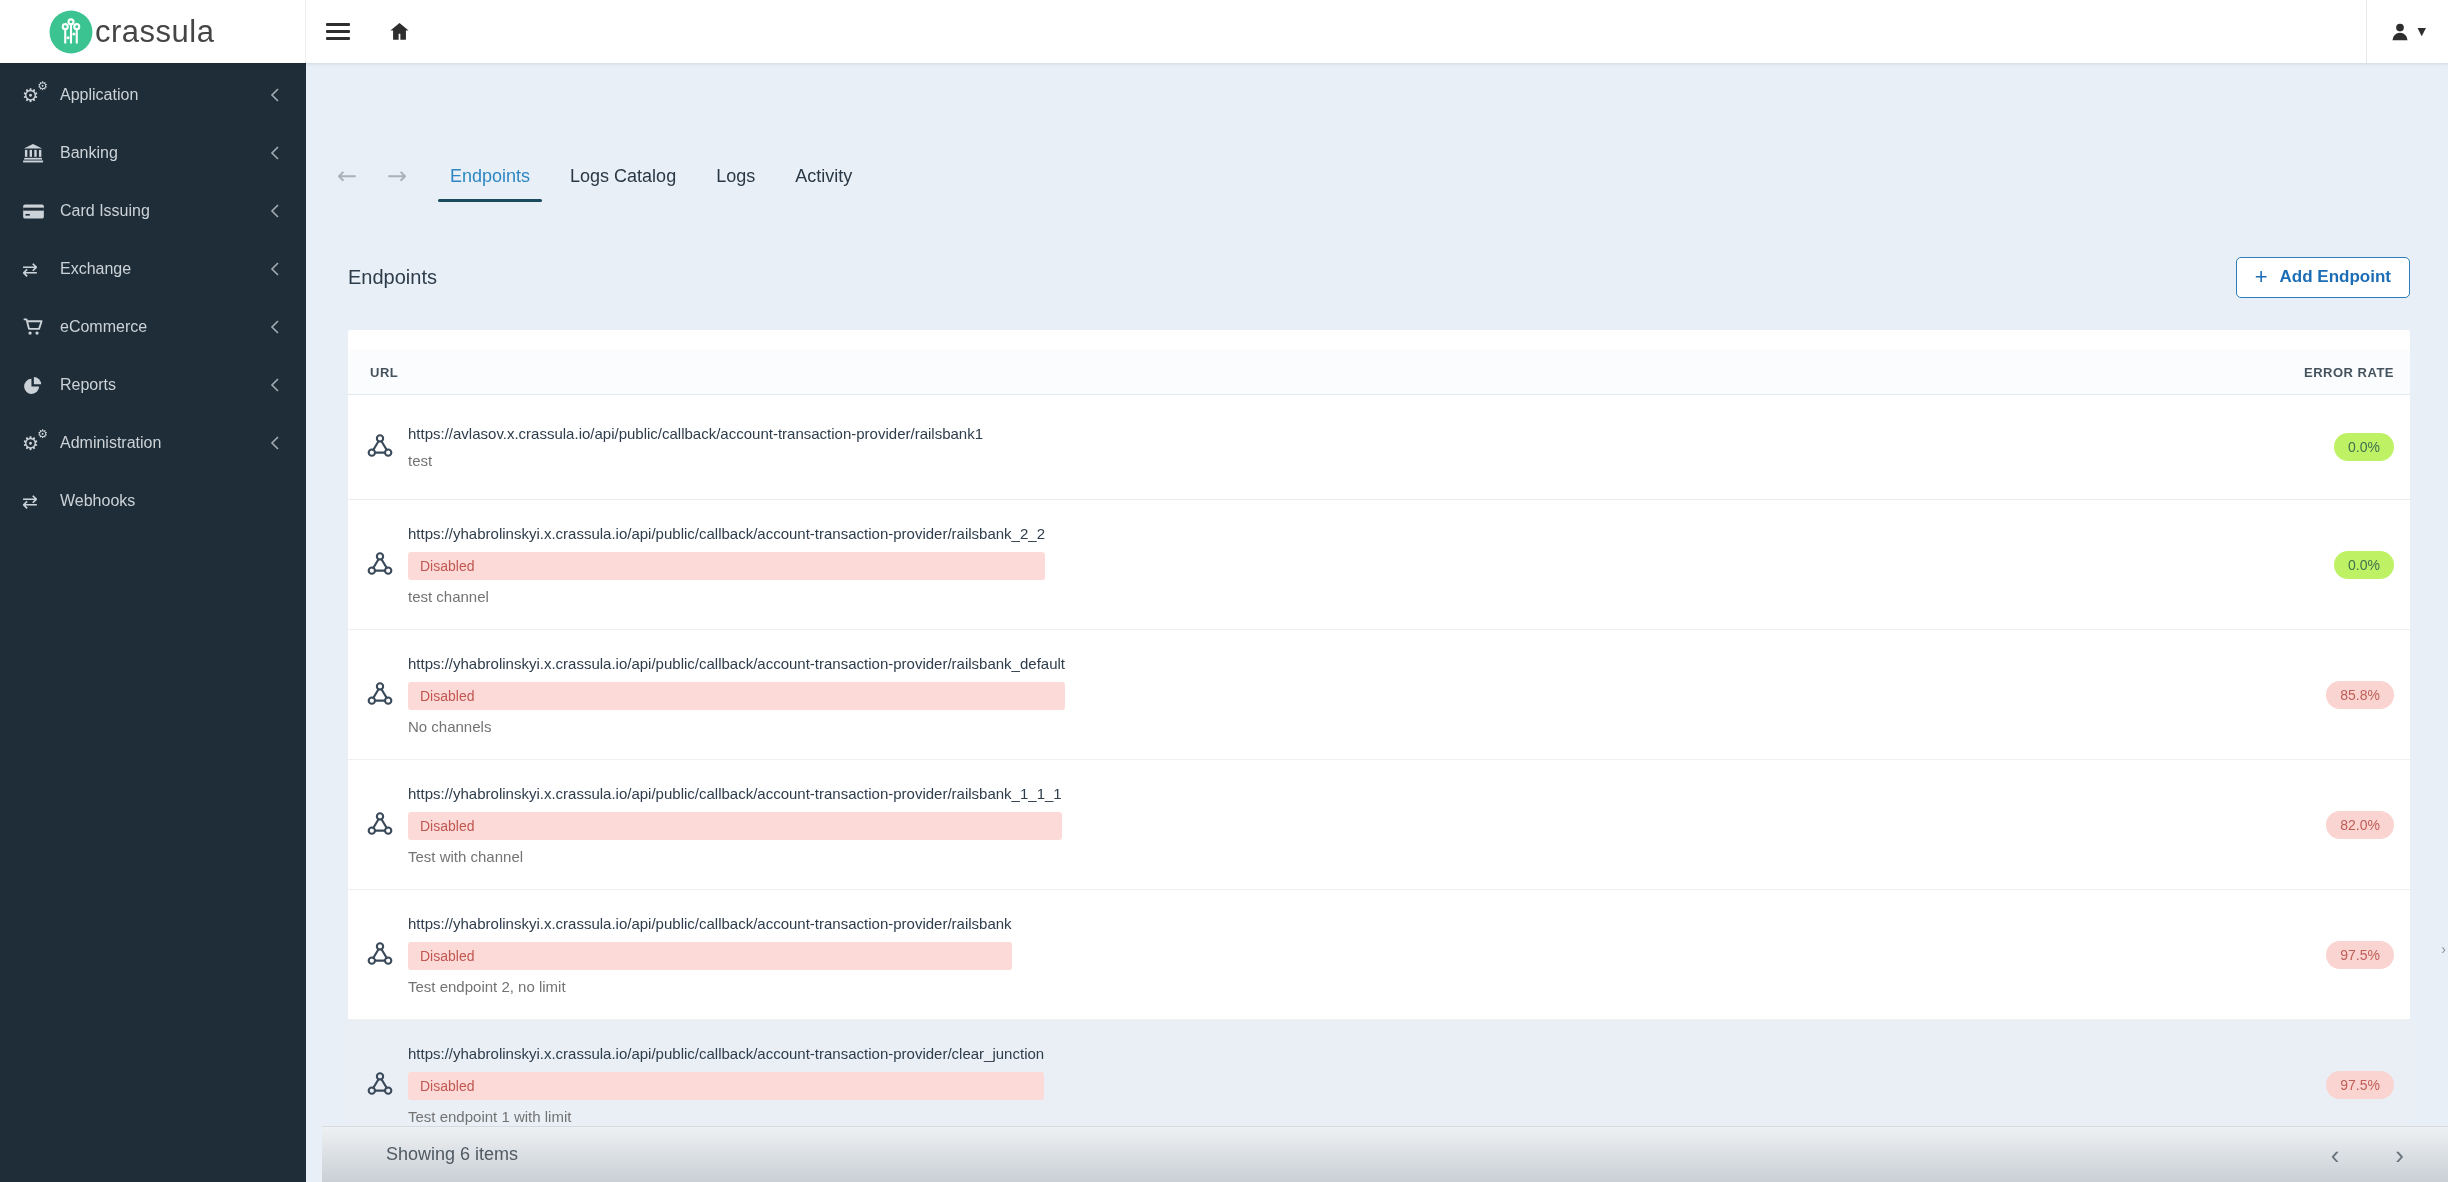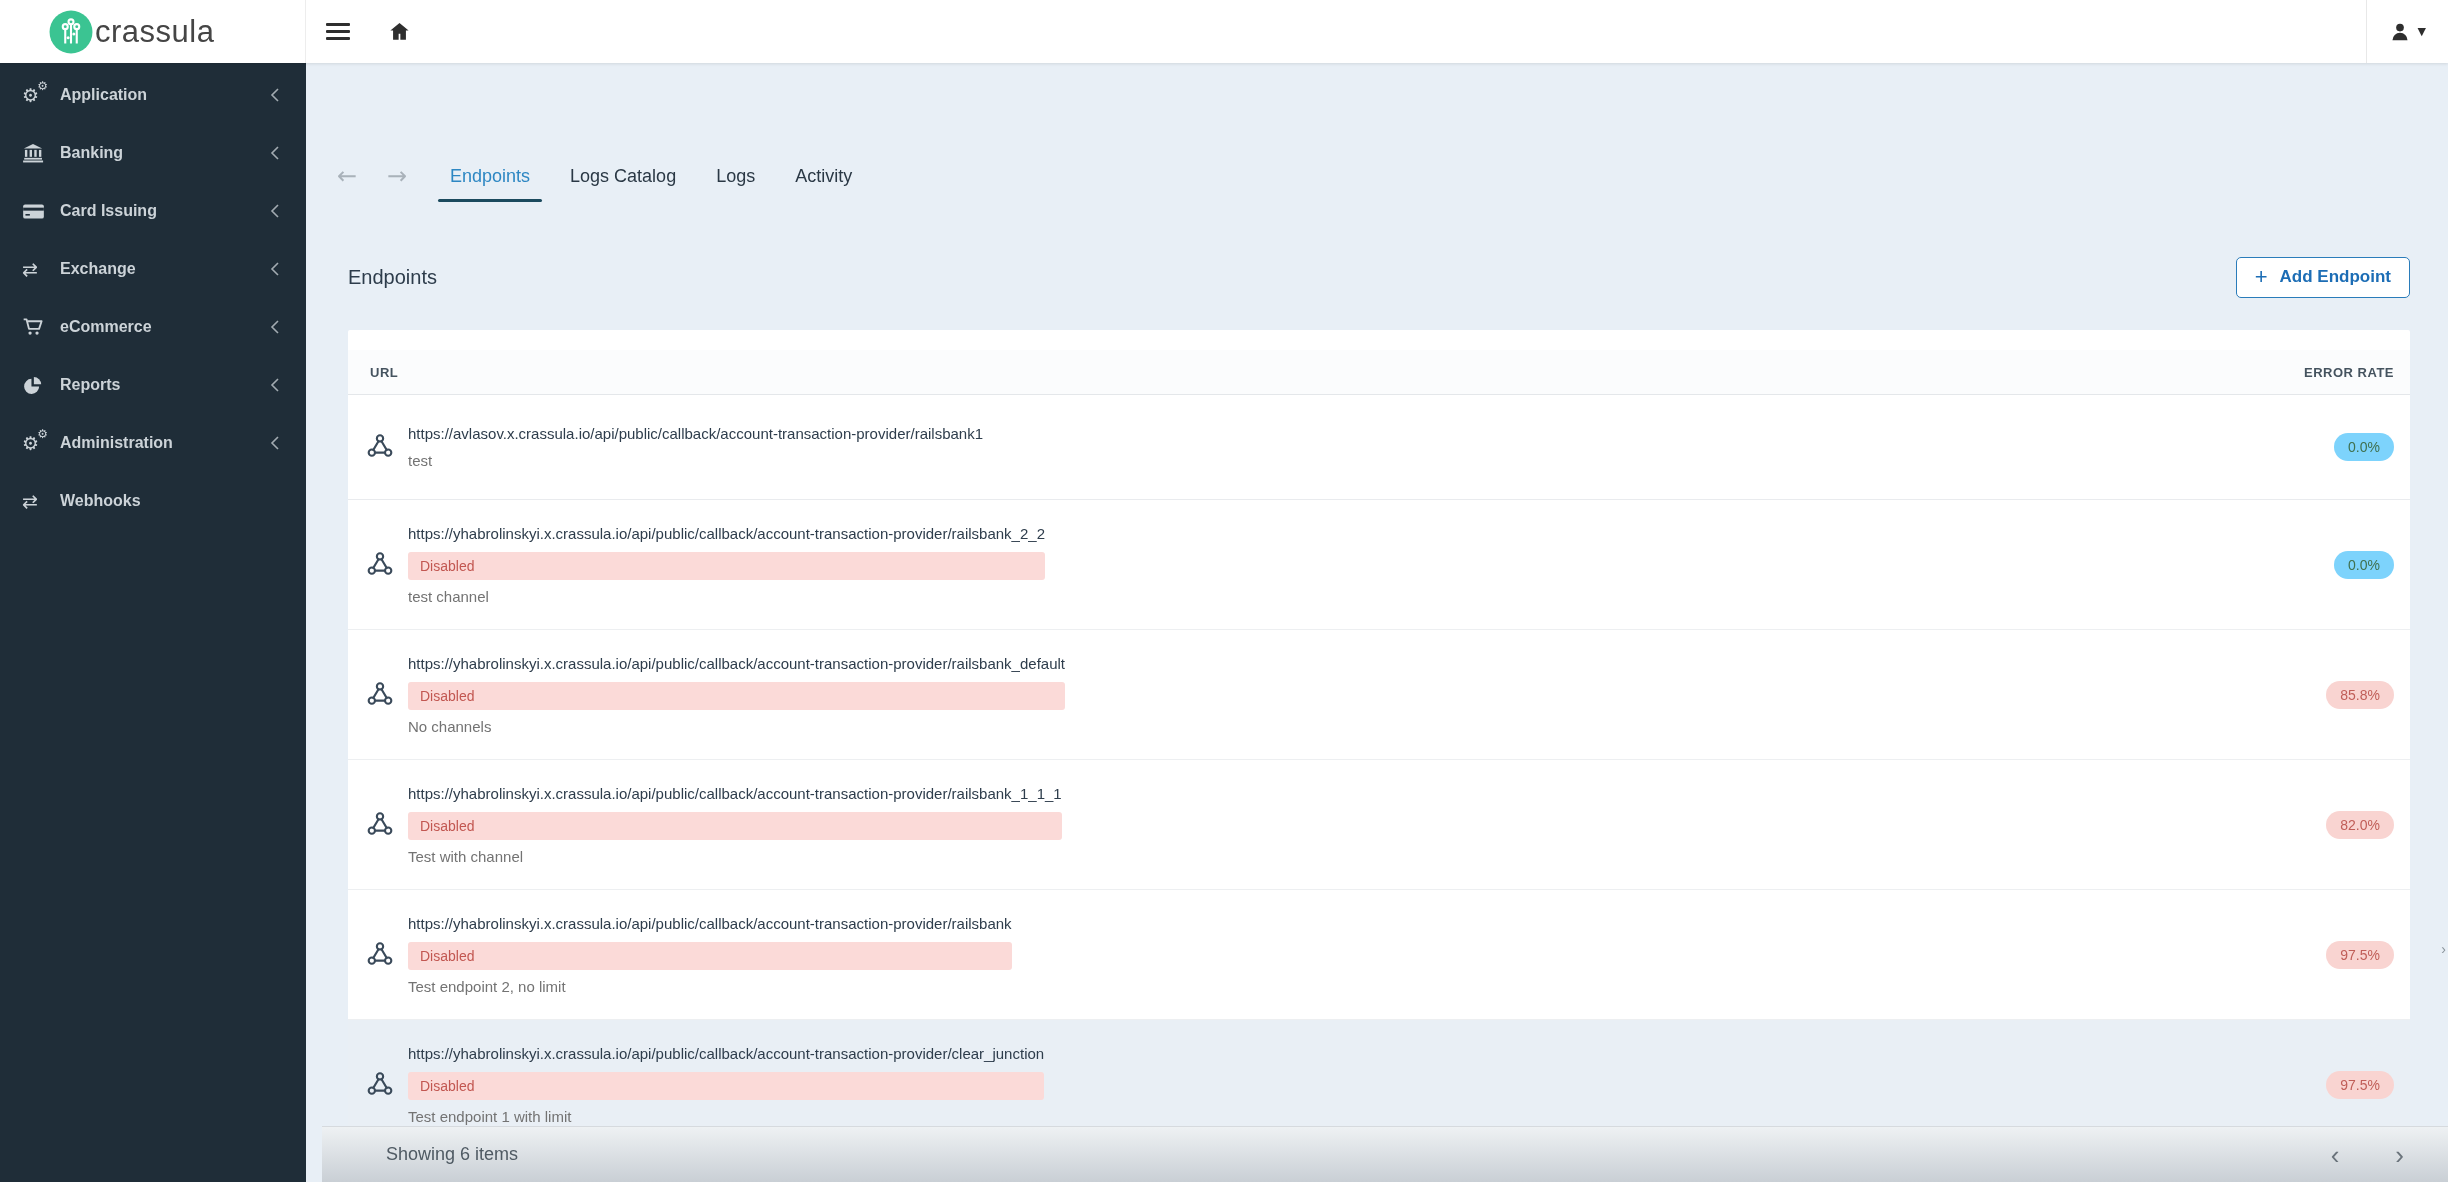--- a/index.html
+++ b/index.html
@@ -23,21 +23,21 @@
   
   .sidebar { position:absolute; top:63px; left:0; bottom:0; width:306px;
     background:#1f2d38; padding-top:3px; }
   .side-item { height:58px; display:flex; align-items:center; padding:0 26px 0 22px;
     color:#ccd3d8; font-size:16px; cursor:pointer; }
   .side-icon { width:30px; margin-right:8px; display:flex; align-items:center; color:#ccd3d8;
     font-family:"DejaVu Sans",sans-serif; }
   .glyph { font-size:19px; line-height:1; }
   .gearwrap { position:relative; display:inline-block; }
   .gear-small { position:absolute; top:-6px; right:-9px; font-size:12px; }
-  .side-label { flex:1;font-weight:bold; }
+  .side-label { flex:1; }
   .side-item .chev { margin-left:auto; display:flex; opacity:.85; }
 
   
   .main { position:absolute; top:63px; left:306px; right:0; bottom:0; background:#e8eff6; }
 
   .nav-row { position:absolute; top:87px; left:24px; right:38px; height:52px;
     display:flex; align-items:stretch; }
   .nav-arrow { font-family:"DejaVu Sans",sans-serif; font-size:24px; color:#a9b2ba;
     display:flex; align-items:center; cursor:pointer; width:34px; justify-content:center; }
   .nav-arrow + .nav-arrow { margin-left:16px; }
@@ -73,21 +73,21 @@
   .row-main { width:fit-content; }
   .url { font-size:15px; color:#2e3d4c; line-height:24px; white-space:nowrap; }
   .status-bar { display:block; height:28px; line-height:28px; margin:6px 0;
     background:#fbdad8; color:#c25751; font-size:14px; padding-left:12px; border-radius:3px; }
   .status-bar:empty { display:none; }
   .desc { font-size:15px; color:#737373; line-height:22px; }
   .t-row.first .desc { margin-top:4px; }
   .row-rate { margin-left:auto; padding-right:16px; }
   .badge { display:inline-block; height:28px; line-height:28px; padding:0 14px;
     border-radius:14px; font-size:14px; }
-  .badge.ok  { background:#7dd3fc; color:#40714f; }
+  .badge.ok  { background:#bef264; color:#40714f; }
   .badge.bad { background:#f9d4d1; color:#c05e58; }
 
   
   .footer { position:absolute; left:16px; right:0; bottom:0; height:56px;
     background:linear-gradient(180deg,#eef1f3 0%,#c9cfd5 100%);
     border-top:1px solid #d6dade; display:flex; align-items:center; }
   .footer-summary { padding-left:64px; font-size:18px; color:#4f5a63; }
   .pager { margin-left:auto; padding-right:44px; display:flex; gap:56px; }
   .pager span { font-size:26px; color:#6a737b; cursor:pointer; line-height:1; }
 

